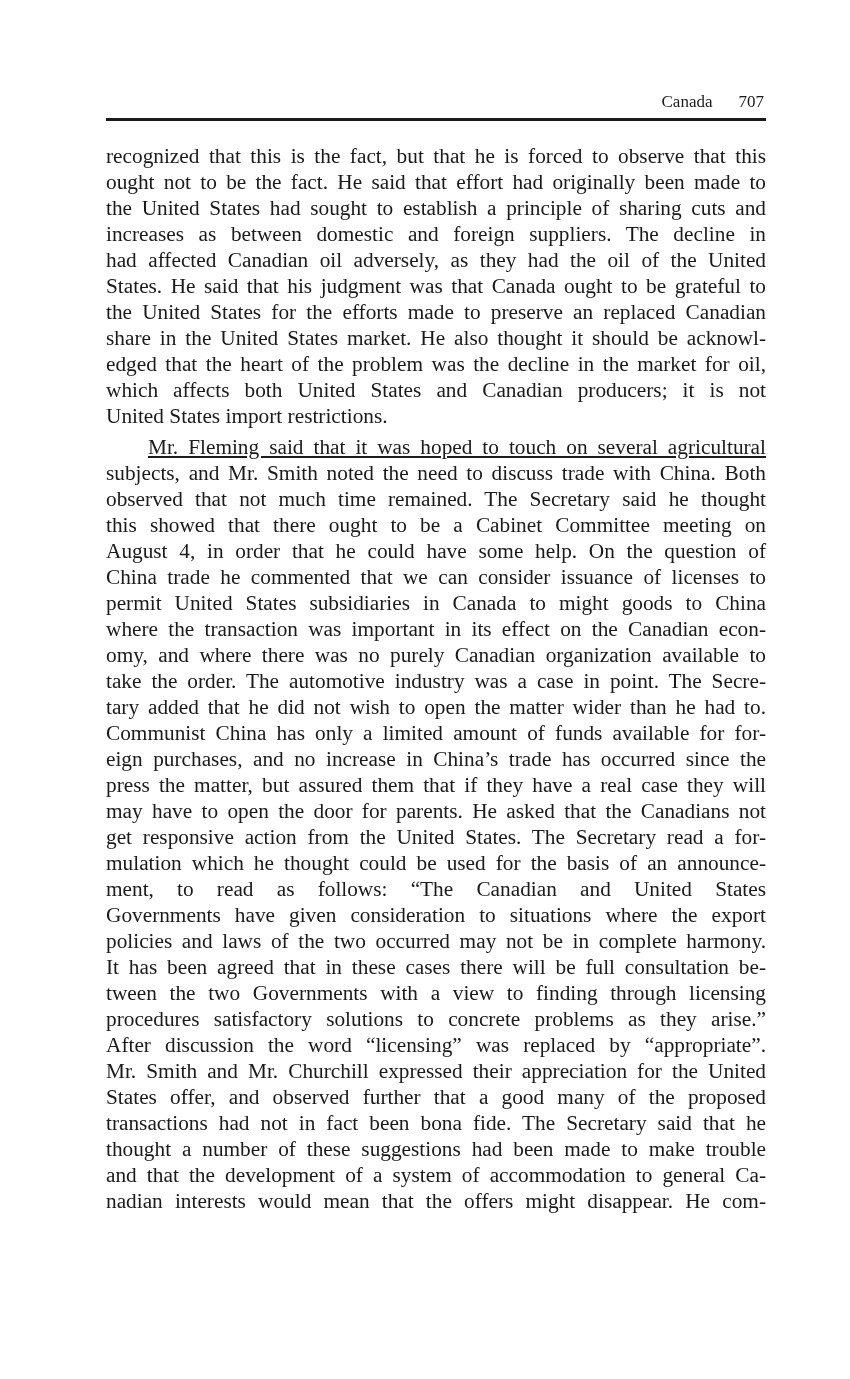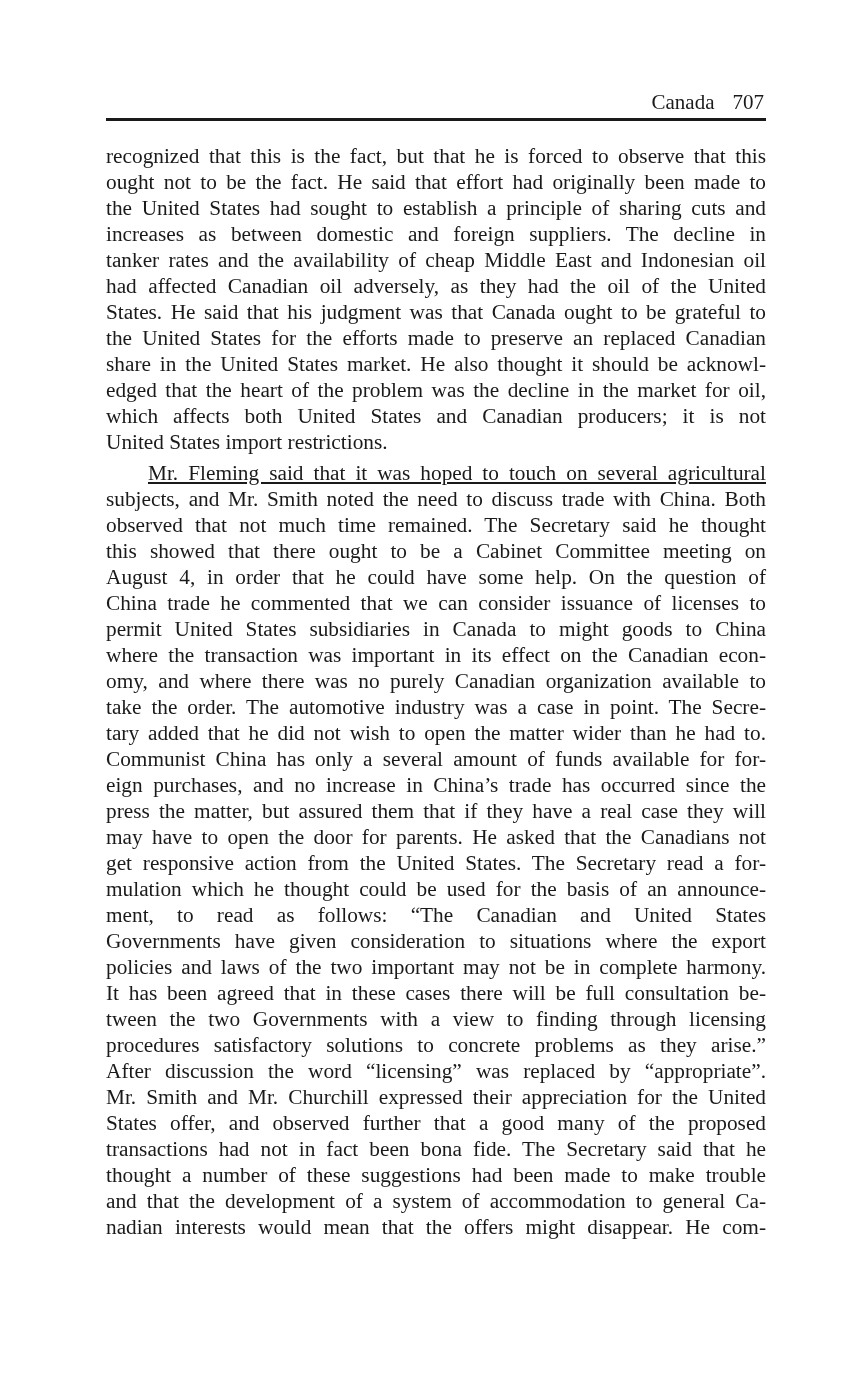--- a/index.html
+++ b/index.html
@@ -18,24 +18,25 @@
     .page {
       position: absolute;
       left: 106px;
       top: 88px;
       width: 660px;
     }
     .running-head {
       display: flex;
       justify-content: flex-end;
       align-items: baseline;
-      font-size: 21px;
+      font-size: 17px;
       line-height: 28px;
       height: 28px;
       padding-right: 2px;
+      gap: 8px;
     }
     .running-head .section {
       margin-right: 18px;
     }
     .rule {
       height: 3px;
       background: #1a1a1a;
       margin-top: 2px;
       width: 660px;
     }
@@ -72,50 +73,49 @@
     <span class="page-num">707</span>
   </div>
   <div class="rule"></div>
 
   <div class="body-text" id="body-text">
       <div class="para">
         <span class="line">recognized that this is the fact, but that he is forced to observe that this</span>
         <span class="line">ought not to be the fact. He said that effort had originally been made to</span>
         <span class="line">the United States had sought to establish a principle of sharing cuts and</span>
         <span class="line">increases as between domestic and foreign suppliers. The decline in</span>
-        <span class="line">tanker rates and the availability of cheap Middle East and Indonesian oil</span>
         <span class="line">had affected Canadian oil adversely, as they had the oil of the United</span>
         <span class="line">States. He said that his judgment was that Canada ought to be grateful to</span>
         <span class="line">the United States for the efforts made to preserve an replaced Canadian</span>
         <span class="line">share in the United States market. He also thought it should be acknowl-</span>
         <span class="line">edged that the heart of the problem was the decline in the market for oil,</span>
         <span class="line">which affects both United States and Canadian producers; it is not</span>
         <span class="line last">United States import restrictions.</span>
       </div>
       <div class="para">
         <span class="line indent">Mr. Fleming said that it was hoped to touch on several agricultural</span>
         <span class="line">subjects, and Mr. Smith noted the need to discuss trade with China. Both</span>
         <span class="line">observed that not much time remained. The Secretary said he thought</span>
         <span class="line">this showed that there ought to be a Cabinet Committee meeting on</span>
         <span class="line">August 4, in order that he could have some help. On the question of</span>
         <span class="line">China trade he commented that we can consider issuance of licenses to</span>
         <span class="line">permit United States subsidiaries in Canada to might goods to China</span>
         <span class="line">where the transaction was important in its effect on the Canadian econ-</span>
         <span class="line">omy, and where there was no purely Canadian organization available to</span>
         <span class="line">take the order. The automotive industry was a case in point. The Secre-</span>
         <span class="line">tary added that he did not wish to open the matter wider than he had to.</span>
-        <span class="line">Communist China has only a several amount of funds available for for-</span>
+        <span class="line">Communist China has only a limited amount of funds available for for-</span>
         <span class="line">eign purchases, and no increase in China’s trade has occurred since the</span>
         <span class="line">press the matter, but assured them that if they have a real case they will</span>
         <span class="line">may have to open the door for parents. He asked that the Canadians not</span>
         <span class="line">get responsive action from the United States. The Secretary read a for-</span>
         <span class="line">mulation which he thought could be used for the basis of an announce-</span>
         <span class="line">ment, to read as follows: “The Canadian and United States</span>
         <span class="line">Governments have given consideration to situations where the export</span>
-        <span class="line">policies and laws of the two important may not be in complete harmony.</span>
+        <span class="line">policies and laws of the two occurred may not be in complete harmony.</span>
         <span class="line">It has been agreed that in these cases there will be full consultation be-</span>
         <span class="line">tween the two Governments with a view to finding through licensing</span>
         <span class="line">procedures satisfactory solutions to concrete problems as they arise.”</span>
         <span class="line">After discussion the word “licensing” was replaced by “appropriate”.</span>
         <span class="line">Mr. Smith and Mr. Churchill expressed their appreciation for the United</span>
         <span class="line">States offer, and observed further that a good many of the proposed</span>
         <span class="line">transactions had not in fact been bona fide. The Secretary said that he</span>
         <span class="line">thought a number of these suggestions had been made to make trouble</span>
         <span class="line">and that the development of a system of accommodation to general Ca-</span>
         <span class="line">nadian interests would mean that the offers might disappear. He com-</span>

